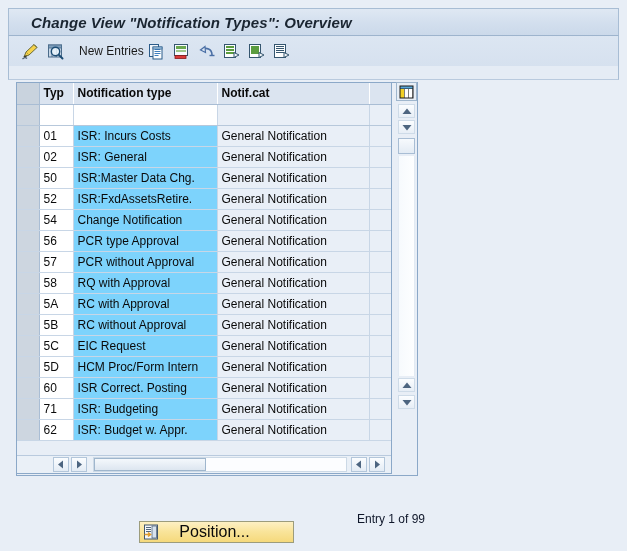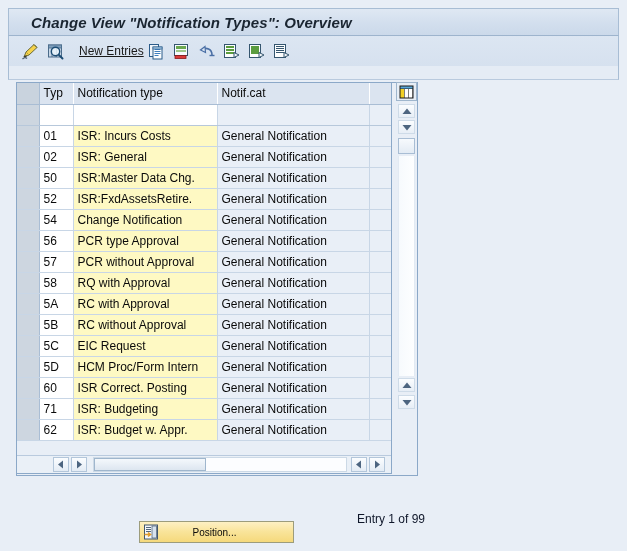--- a/index.html
+++ b/index.html
@@ -57,21 +57,20 @@
     display: inline-flex;
     align-items: center; justify-content: center;
     margin-right: 3px;
     cursor: default;
   }
   .tb-label {
     font-size: 12px;
     color: #1a1a1a;
     margin: 0 2px 0 10px;
     white-space: nowrap;
-    text-decoration: underline;
   }
 
   
   .watermark {
     position: absolute;
     left: 282px; top: 38px;
     font-family: "Liberation Serif", serif;
     font-size: 23px;
     font-weight: bold;
     color: #e8a05c;
@@ -116,21 +115,21 @@
   table.grid col.c-typ  { width: 34px; }
   table.grid col.c-name { width: 144px; }
   table.grid col.c-cat  { width: 152px; }
   table.grid col.c-pad  { width: 22px; }
 
   table.grid th {
     height: 21px;
     background: #dbe4f0;
     border-right: 1px solid #fff;
     border-bottom: 1px solid #a9bdd4;
-    font-weight: normal;
+    font-weight: bold;
     font-size: 12px;
     text-align: left;
     padding: 0 4px;
     color: #0a0a0a;
     white-space: nowrap;
   }
   table.grid th.h-sel {
     background: #c9d3de;
     border-right: 1px solid #a9bdd4;
   }
@@ -156,21 +155,21 @@
     background: #e9eff7;
     border-right: none;
   }
   table.grid tr.filter-row td.f-input {
     background: #ffffff;
     border-bottom: 1px solid #b7c8db;
   }
   table.grid tr.filter-row td {
     border-bottom: 1px solid #b7c8db;
   }
-  table.grid td.cell-name { background: #fef9c3; }
+  table.grid td.cell-name { background: #7dd3fc; }
   table.grid td.cell-typ  { background: #ffffff; }
 
   
   .hscroll {
     position: absolute;
     left: 0; bottom: 0;
     width: 374px; height: 18px;
     background: #eaf0f7;
     border-top: 1px solid #b9cade;
     display: flex;
@@ -279,21 +278,21 @@
     cursor: default;
   }
   .pos-btn .pb-icon {
     width: 18px; height: 18px;
     margin-left: 2px;
     display: flex; align-items: center; justify-content: center;
   }
   .pos-btn .pb-label {
     flex: 1;
     text-align: center;
-    font-size: 10px;
+    font-size: 16px;
     color: #0a0a0a;
     padding-right: 24px;
   }
   .entry-text {
     position: absolute;
     left: 357px; top: 512px;
     font-size: 12px;
     color: #0f172a;
     white-space: nowrap;
   }

